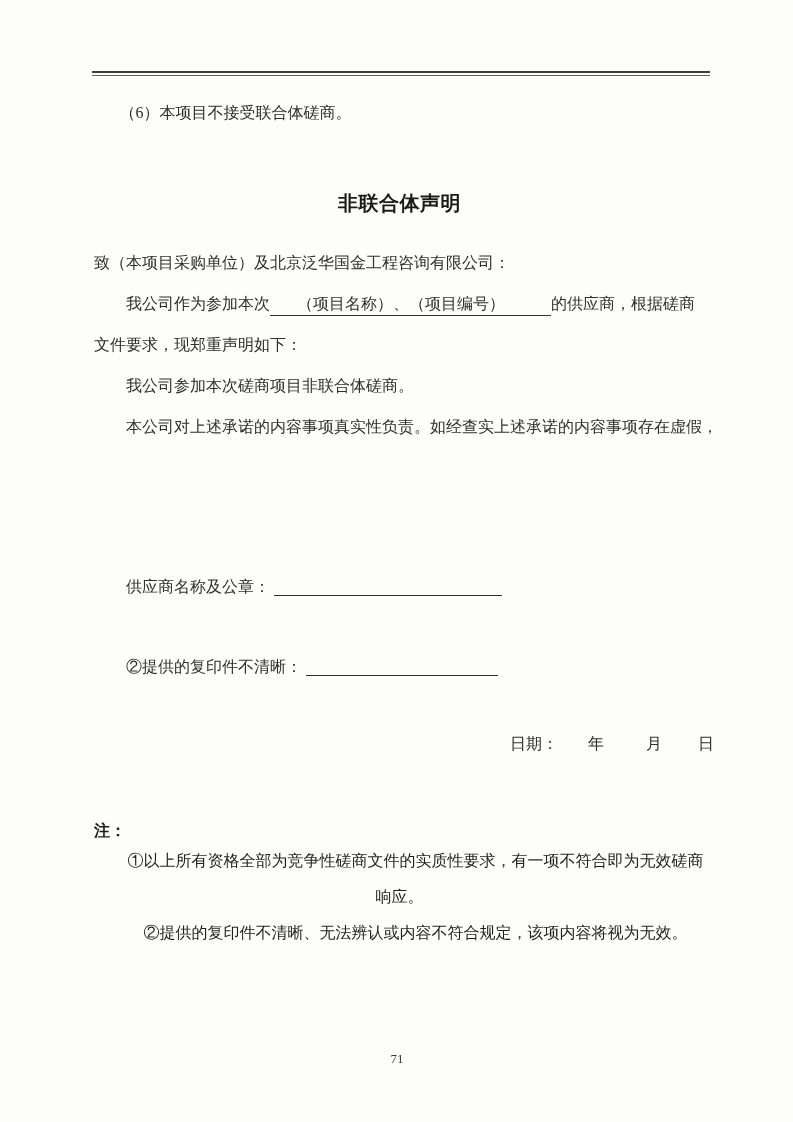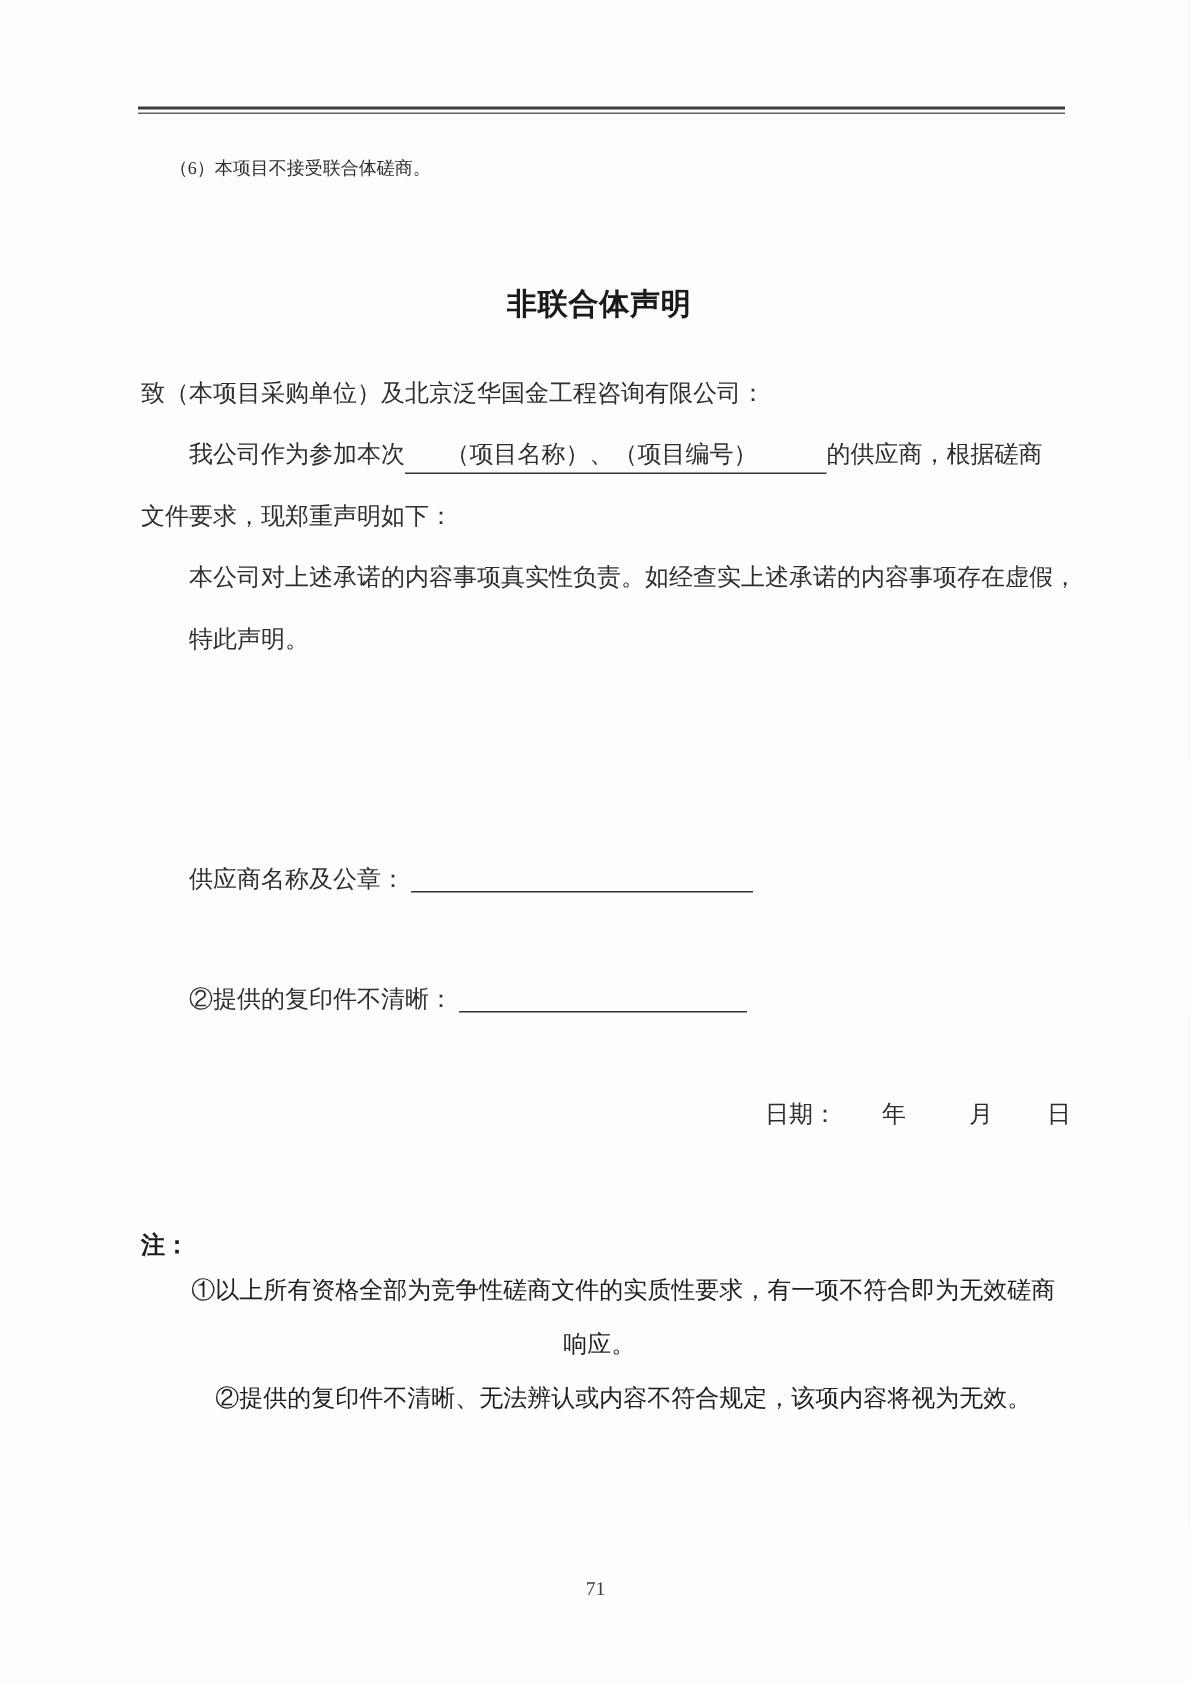--- a/index.html
+++ b/index.html
@@ -24,21 +24,21 @@
     width: 618px;
     height: 2px;
     border-top: 2.5px solid #3f3f3f;
     border-bottom: 1.5px solid #636363;
   }
   .clause {
     position: absolute;
     left: 94px;
     top: 92px;
     width: 611px;
-    font-size: 12px;
+    font-size: 16px;
     line-height: 41px;
     text-indent: 1.6em;
     white-space: nowrap;
   }
   .doc-title {
     position: absolute;
     left: 94px;
     top: 189px;
     width: 611px;
     text-align: center;
@@ -140,22 +140,22 @@
   <div class="clause">（6）本项目不接受联合体磋商。</div>
 
   <div class="doc-title">非联合体声明</div>
 
   <div class="body-block">
     <div class="line">致（本项目采购单位）及北京泛华国金工程咨询有限公司：</div>
     <div class="line indent">
       <span>我公司作为参加本次</span><span class="blank-wrap"><span>（项目名称）、（项目编号）</span></span><span>的供应商，根据磋商</span>
     </div>
     <div class="line">文件要求，现郑重声明如下：</div>
+    <div class="line indent">我公司参加本次磋商项目非联合体磋商。</div>
     <div class="line indent">本公司对上述承诺的内容事项真实性负责。如经查实上述承诺的内容事项存在虚假，</div>
-    <div class="line indent">特此声明。</div>
   </div>
 
   <div class="sig-line supplier">
     <span>供应商名称及公章：</span><span class="sig-blank w-supplier"></span>
   </div>
 
   <div class="sig-line legal">
     <span>②提供的复印件不清晰：</span><span class="sig-blank w-legal"></span>
   </div>
 

